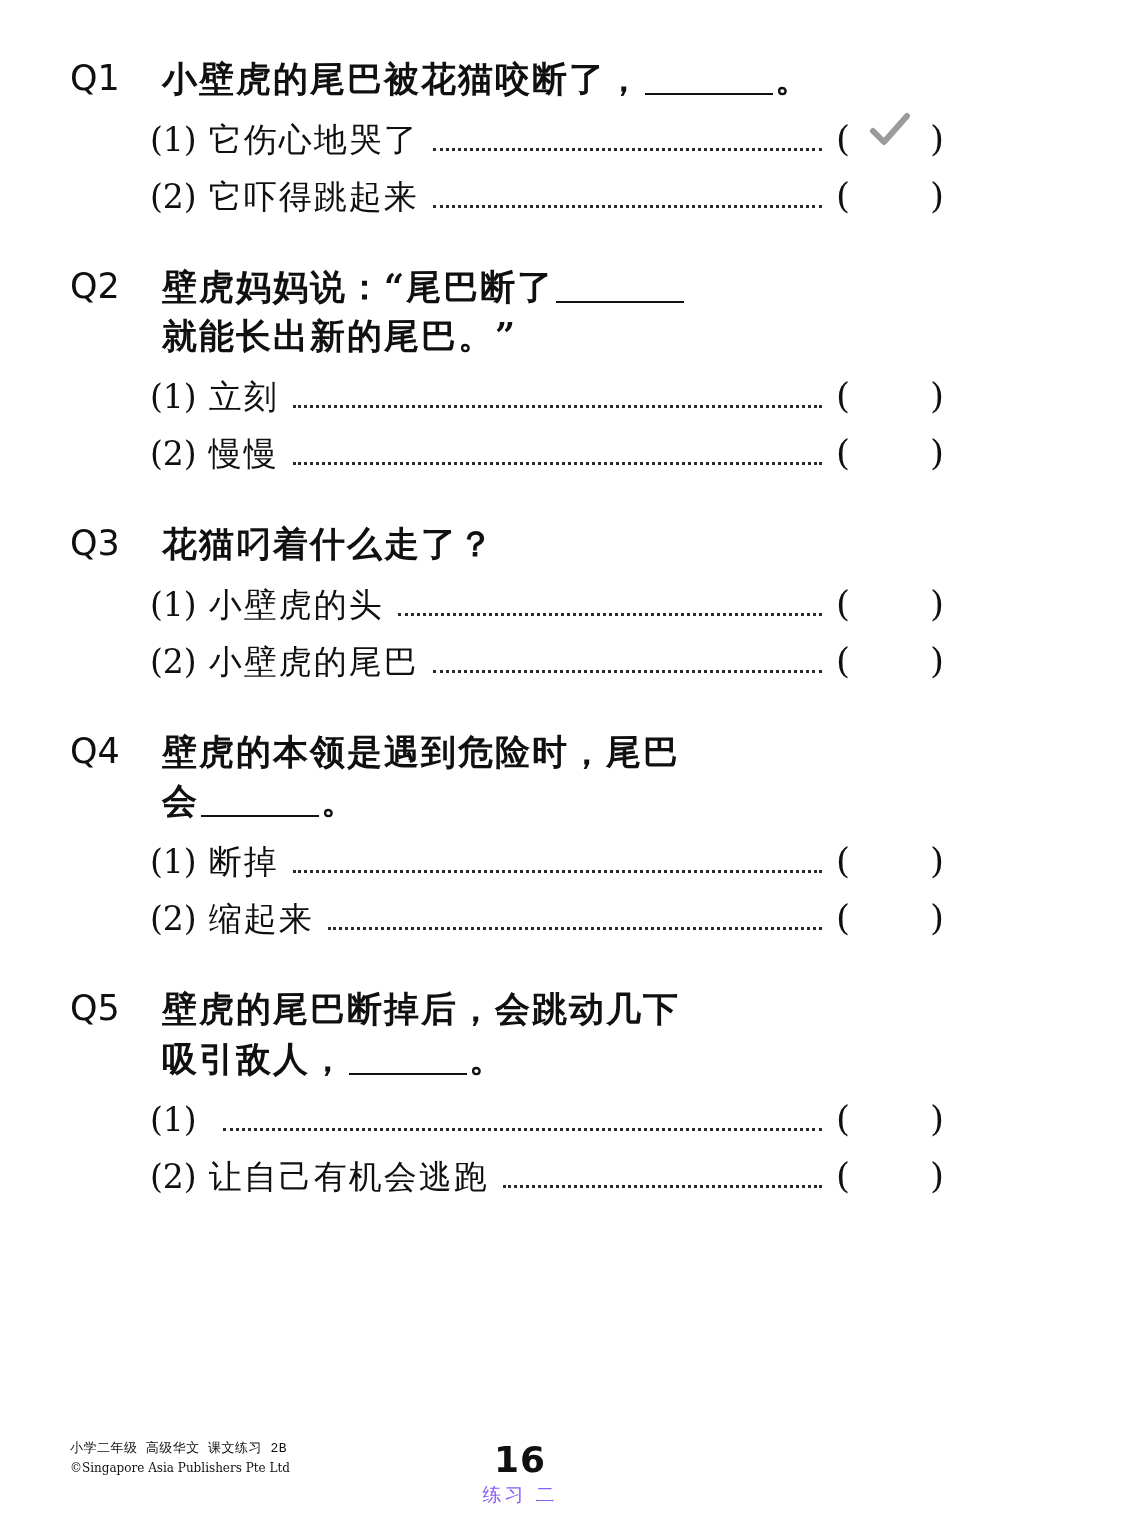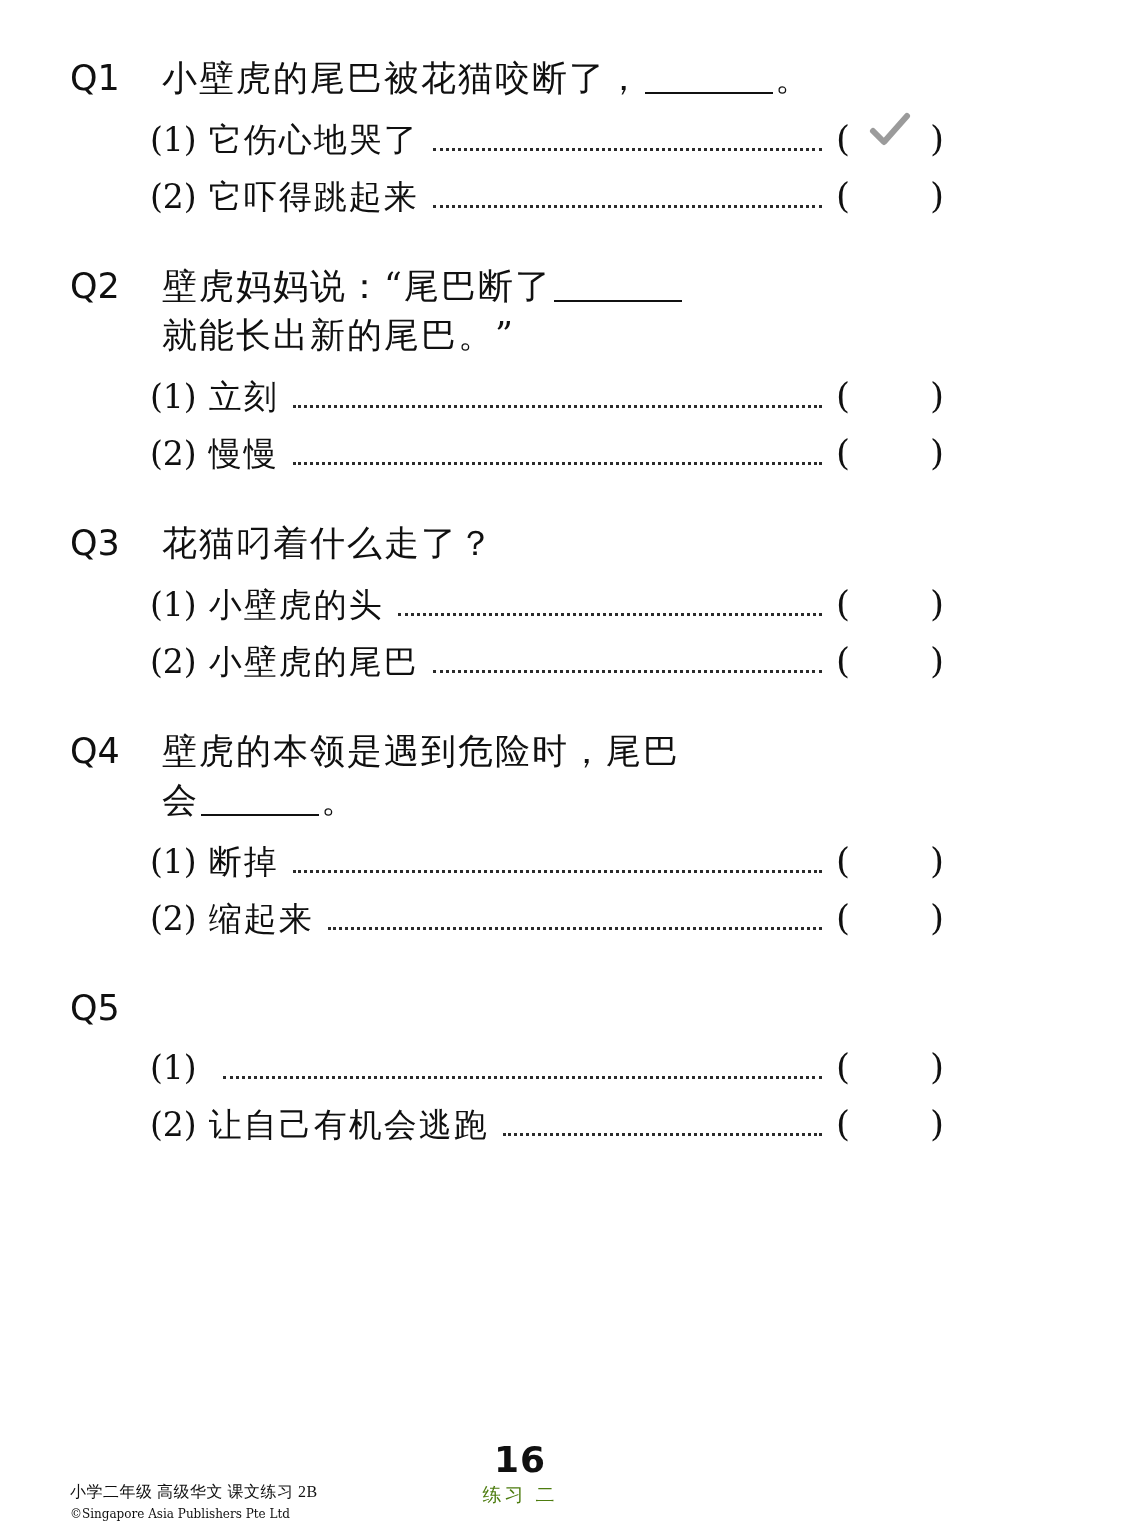--- a/index.html
+++ b/index.html
@@ -39,20 +39,21 @@
     width: 92px;
     flex: 0 0 92px;
     padding-top: 2px;
   }
   .q-stem {
     font-family: "DejaVu Serif", "Liberation Serif", serif;
     font-size: 35px;
     line-height: 1.42;
     letter-spacing: 2px;
     max-width: 730px;
+    font-weight: bold;
   }
   .q-stem .blank {
     display: inline-block;
     border-bottom: 2px solid #111;
     min-width: 128px;
     height: 32px;
     vertical-align: -4px;
     margin: 0 2px;
   }
   .q-stem .blank.short {
@@ -123,24 +124,23 @@
     bottom: 30px;
     height: 70px;
   }
   .footer-left {
     position: absolute;
     left: 0;
     top: 0;
     line-height: 1.55;
   }
   .footer-series {
-    font-family: Liberation Serif, serif;
-    font-size: 16px;
+    font-family: Liberation Mono, monospace;
+    font-size: 13px;
     letter-spacing: 0.5px;
-    margin-top: 41px;
   }
   .footer-copy {
     font-family: "DejaVu Serif", "Liberation Serif", serif;
     font-size: 12px;
   }
   .footer-center {
     position: absolute;
     left: 50%;
     transform: translateX(-50%);
     top: 0;
@@ -150,21 +150,21 @@
     font-family: "DejaVu Sans", "Liberation Sans", sans-serif;
     font-size: 36px;
     font-weight: 700;
     letter-spacing: 1px;
   }
   .page-sub {
     font-family: "DejaVu Serif", "Liberation Serif", serif;
     font-size: 19px;
     letter-spacing: 3px;
     margin-top: 2px;
-    color: #4d7c0f;
+    color: #8b5cf6;
   }
 </style>
 </head>
 <body>
 
 <div class="page">
 
   <div class="question-block">
     <div class="q-head">
       <div class="q-label">Q1</div>
@@ -274,20 +274,21 @@
           <span class="paren">(</span>
           <span class="paren">)</span>
         </span>
       </div>
     </div>
   </div>
 
   <div class="question-block">
     <div class="q-head">
       <div class="q-label">Q5</div>
+      <div class="q-stem"><span>壁虎的尾巴断掉后，会跳动几下</span><br><span>吸引敌人，</span><span class="blank short"></span><span>。</span></div>
     </div>
     <div class="options">
       <div class="option-row">
         <span class="opt-num">(1)</span>
         <span class="leader"></span>
         <span class="answer-box">
           <span class="paren">(</span>
           <span class="paren">)</span>
         </span>
       </div>

